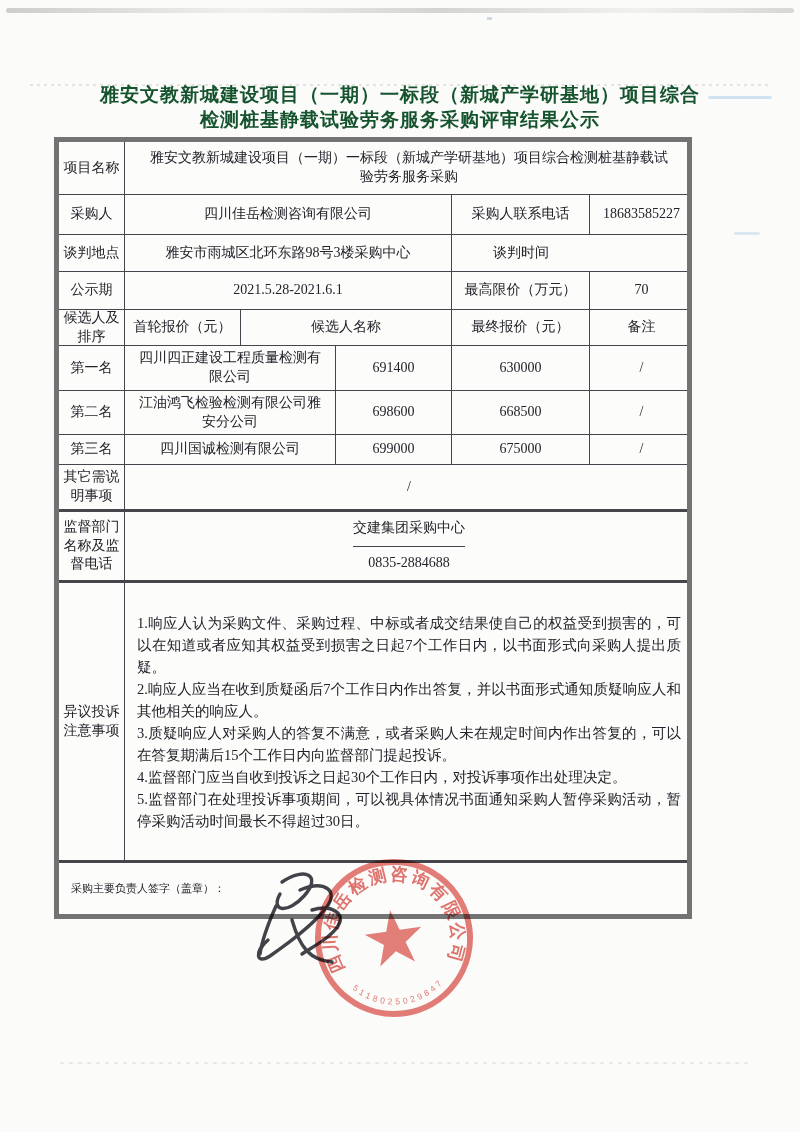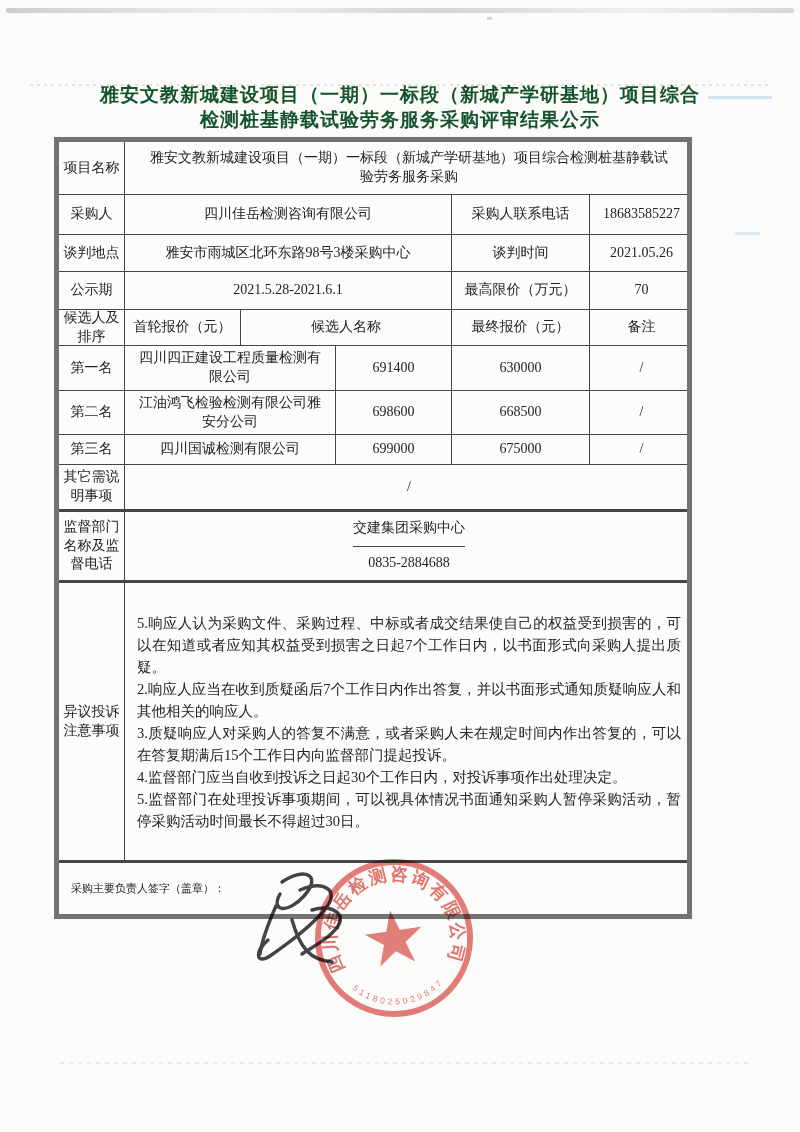--- a/index.html
+++ b/index.html
@@ -93,21 +93,20 @@
       <div class="tcell cA">采购人</div>
       <div class="tcell cBC">四川佳岳检测咨询有限公司</div>
       <div class="tcell cD">采购人联系电话</div>
       <div class="tcell cE">18683585227</div>
     </div>
 
     <div class="trow" style="height:37px">
       <div class="tcell cA">谈判地点</div>
       <div class="tcell cBC">雅安市雨城区北环东路98号3楼采购中心</div>
       <div class="tcell cD">谈判时间</div>
-      <div class="tcell cE">2021.05.26</div>
     </div>
 
     <div class="trow" style="height:38px">
       <div class="tcell cA">公示期</div>
       <div class="tcell cBC">2021.5.28-2021.6.1</div>
       <div class="tcell cD">最高限价（万元）</div>
       <div class="tcell cE">70</div>
     </div>
 
     <div class="trow" style="height:36px">
@@ -153,21 +152,21 @@
       <div class="tcell cA">监督部门名称及监督电话</div>
       <div class="stack tcell" style="padding:0">
         <div class="substack divider">交建集团采购中心</div>
         <div class="substack">0835-2884688</div>
       </div>
     </div>
 
     <div class="trow thick" style="height:280px">
       <div class="tcell cA">异议投诉注意事项</div>
       <div class="tcell cBCDE notice-cell">
-        <p>5.响应人认为采购文件、采购过程、中标或者成交结果使自己的权益受到损害的，可以在知道或者应知其权益受到损害之日起7个工作日内，以书面形式向采购人提出质疑。</p>
+        <p>1.响应人认为采购文件、采购过程、中标或者成交结果使自己的权益受到损害的，可以在知道或者应知其权益受到损害之日起7个工作日内，以书面形式向采购人提出质疑。</p>
         <p>2.响应人应当在收到质疑函后7个工作日内作出答复，并以书面形式通知质疑响应人和其他相关的响应人。</p>
         <p>3.质疑响应人对采购人的答复不满意，或者采购人未在规定时间内作出答复的，可以在答复期满后15个工作日内向监督部门提起投诉。</p>
         <p>4.监督部门应当自收到投诉之日起30个工作日内，对投诉事项作出处理决定。</p>
         <p>5.监督部门在处理投诉事项期间，可以视具体情况书面通知采购人暂停采购活动，暂停采购活动时间最长不得超过30日。</p>
       </div>
     </div>
 
     <div class="trow" style="height:51px">
       <div class="tcell sig-cell" style="width:100%">采购主要负责人签字（盖章）：</div>
     </div>

